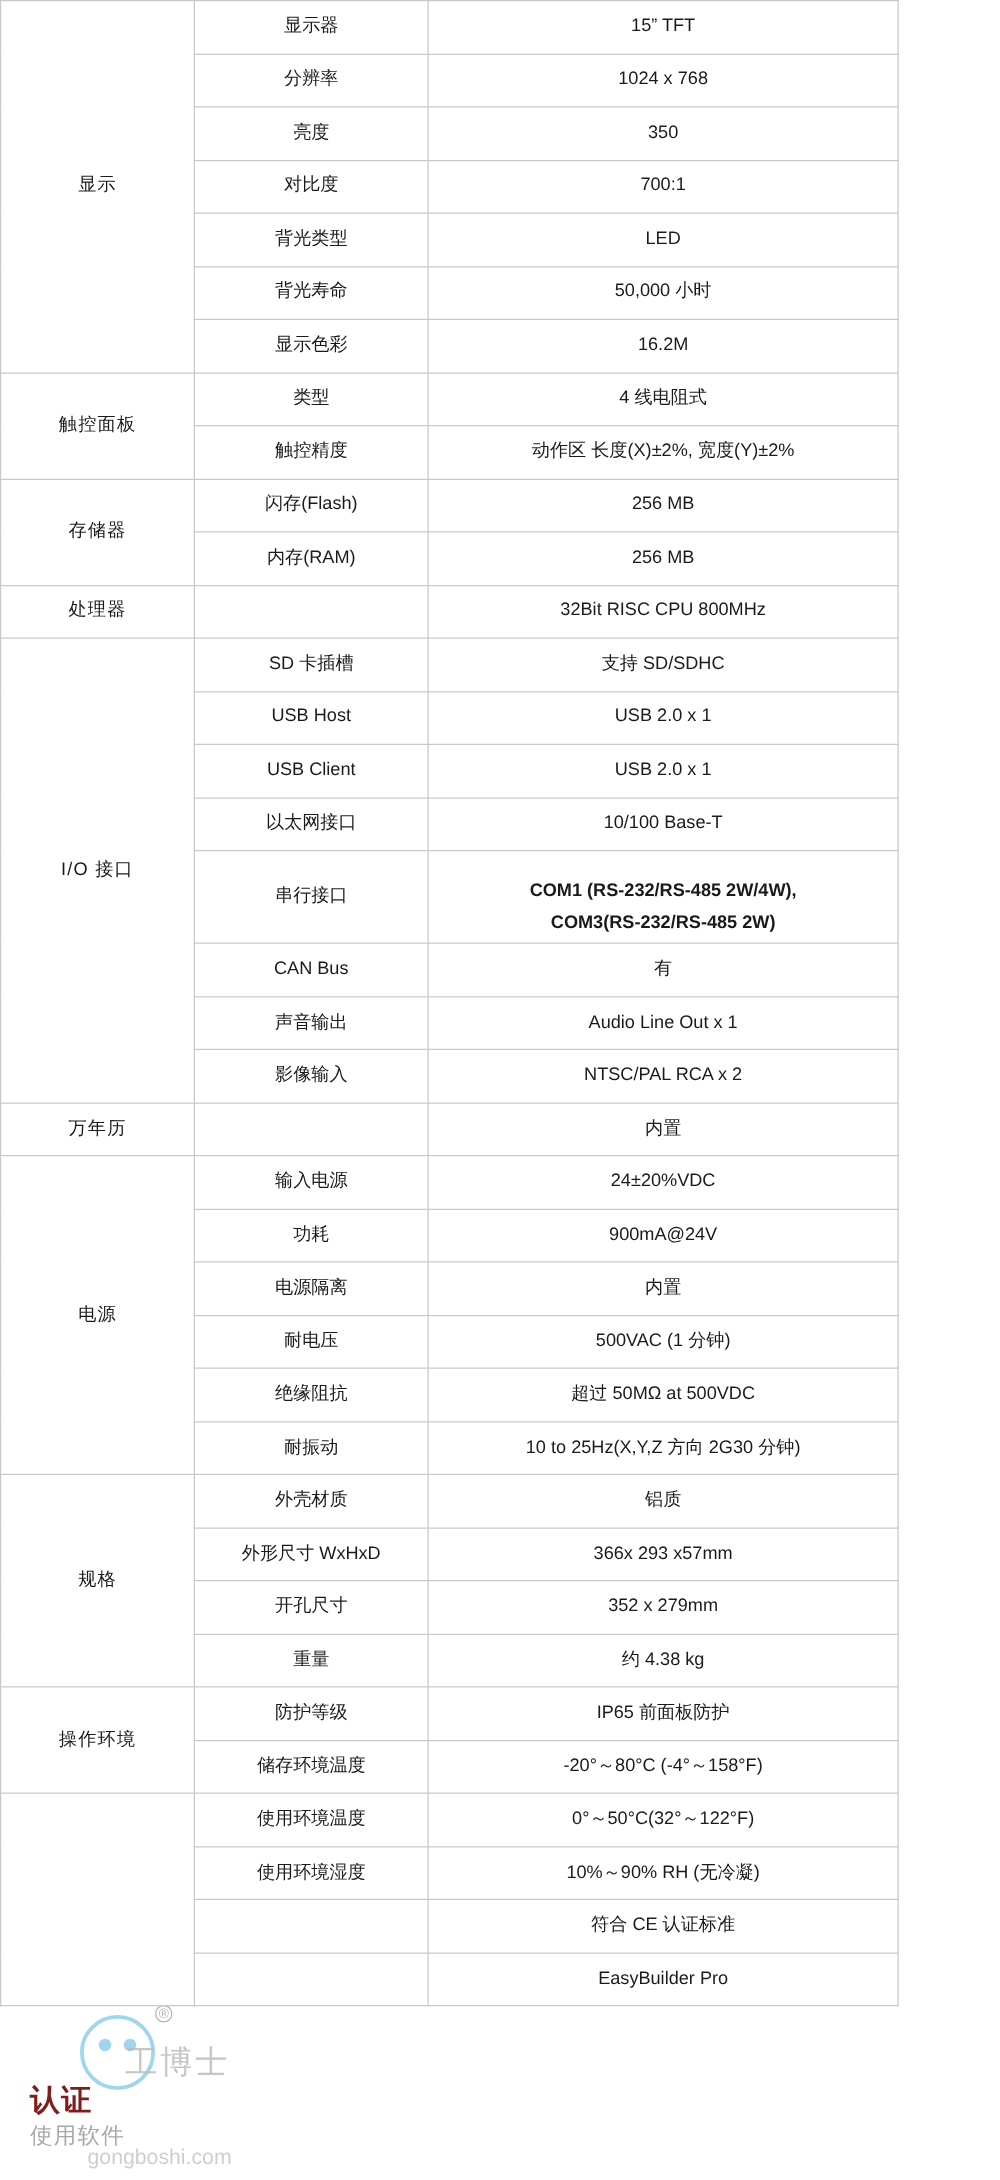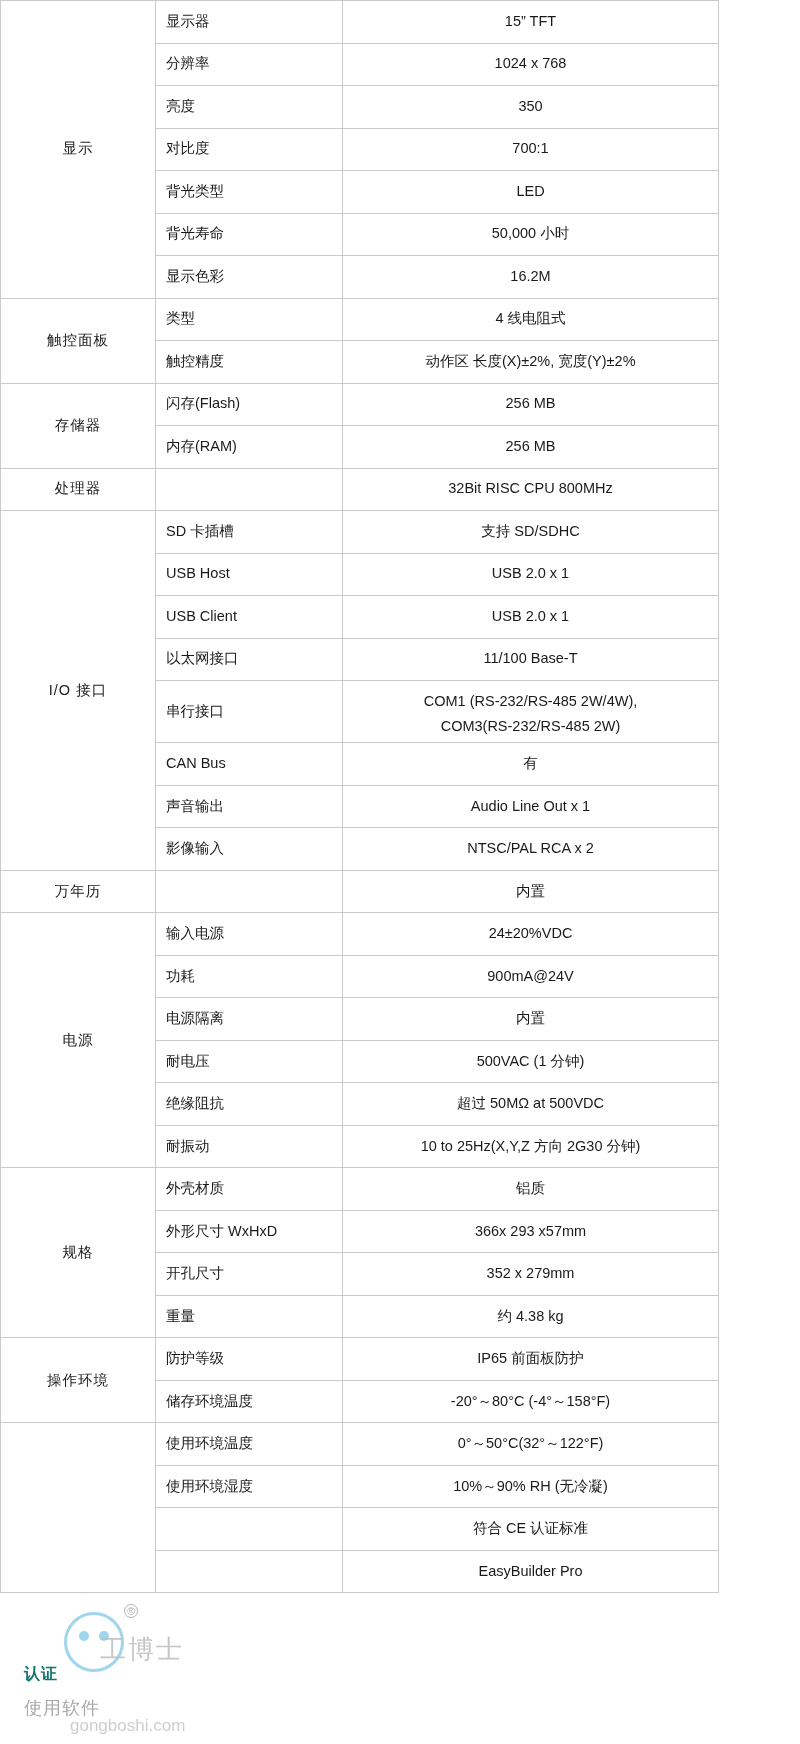--- a/index.html
+++ b/index.html
@@ -41,31 +41,32 @@
     vertical-align: middle;
     background: transparent;
   }
   td.cat {
     text-align: center;
     font-weight: normal;
     font-size: 16px;
     letter-spacing: 1px;
   }
   td.item {
-    text-align: left;
+    text-align: center;
     font-size: 14.5px;
   }
   td.val {
     text-align: center;
     font-size: 14.5px;
   }
   td.val.two-line {
     line-height: 1.7;
-    padding-top: 8px;
+    padding-top: 20px;
     padding-bottom: 4px;
+    font-weight: bold;
   }
   
   .watermark {
     position: absolute;
     left: 0;
     bottom: 0;
     width: 340px;
     height: 260px;
     z-index: 1;
     pointer-events: none;
@@ -137,23 +138,23 @@
     border-radius: 50%;
     width: 12px;
     height: 12px;
     text-align: center;
     line-height: 12px;
   }
   .wm-cn1 {
     position: absolute;
     left: 4px;
     top: 60px;
-    font-size: 16px;
+    font-size: 24px;
     font-weight: bold;
-    color: #0f766e;
+    color: #7f1d1d;
     font-family: Liberation Sans, sans-serif;
     letter-spacing: 1px;
   }
   .wm-cn2 {
     position: absolute;
     left: 4px;
     top: 92px;
     font-size: 18px;
     color: #a8a8a8;
     font-family: "Liberation Serif", serif;
@@ -243,21 +244,21 @@
         <tr>
           <td class="item">USB Host</td>
           <td class="val">USB 2.0 x 1</td>
         </tr>
         <tr>
           <td class="item">USB Client</td>
           <td class="val">USB 2.0 x 1</td>
         </tr>
         <tr>
           <td class="item">以太网接口</td>
-          <td class="val">11/100 Base-T</td>
+          <td class="val">10/100 Base-T</td>
         </tr>
         <tr>
           <td class="item">串行接口</td>
           <td class="val two-line">COM1 (RS-232/RS-485 2W/4W),<br>COM3(RS-232/RS-485 2W)</td>
         </tr>
         <tr>
           <td class="item">CAN Bus</td>
           <td class="val">有</td>
         </tr>
         <tr>

